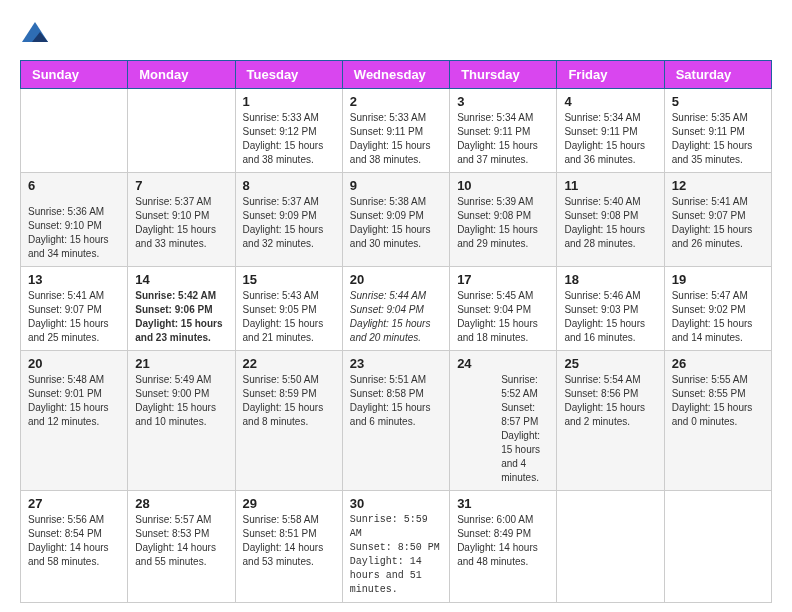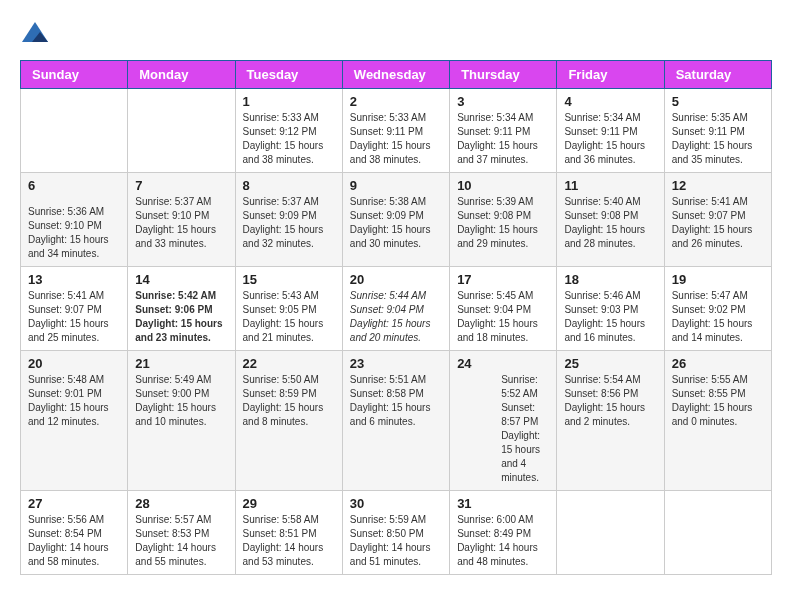--- a/index.html
+++ b/index.html
@@ -300,21 +300,21 @@
 Daylight: 14 hours and 55 minutes.</div>
         </td>
         <td>
           <div class="day-number">29</div>
           <div class="day-info" style="white-space: pre-line;">Sunrise: 5:58 AM
 Sunset: 8:51 PM
 Daylight: 14 hours and 53 minutes.</div>
         </td>
         <td>
           <div class="day-number">30</div>
-          <div class="day-info" style="white-space: pre-line;">Sunrise: 5:59 AM
+          <div class="day-info" style="white-space: pre-line; font-family: Liberation Mono, monospace;">Sunrise: 5:59 AM
 Sunset: 8:50 PM
 Daylight: 14 hours and 51 minutes.</div>
         </td>
         <td>
           <div class="day-number">31</div>
           <div class="day-info" style="white-space: pre-line;">Sunrise: 6:00 AM
 Sunset: 8:49 PM
 Daylight: 14 hours and 48 minutes.</div>
         </td>
         <td class="empty-cell"></td>

